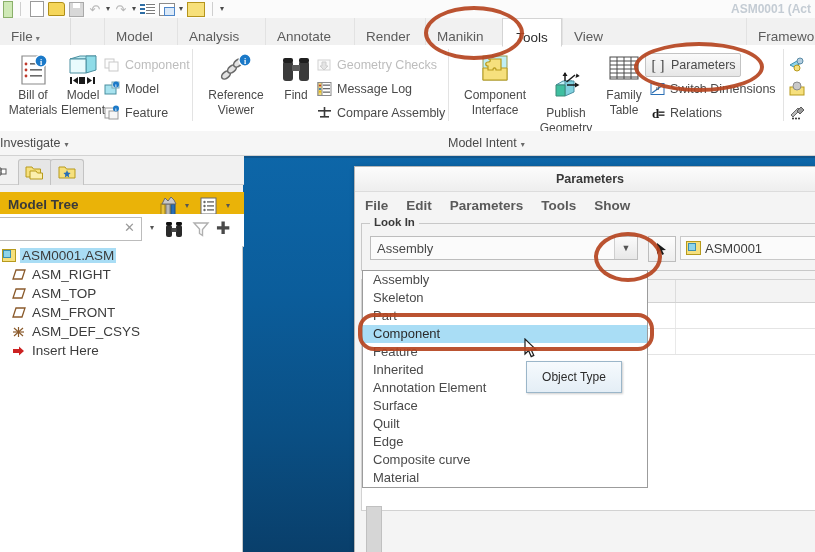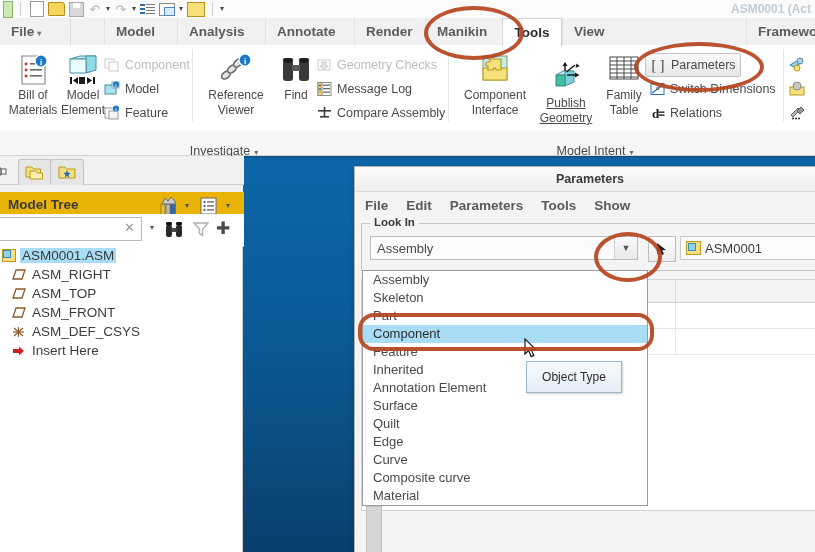--- a/index.html
+++ b/index.html
@@ -75,22 +75,22 @@
     color: #c4ccd4; font-size: 12px; font-weight: bold; padding-right: 4px;
     white-space: nowrap;
   }
 
   
   .tabstrip {
     position: absolute; left: 0; top: 18px; width: 815px; height: 27px;
     background: #f1f1f1; border-bottom: 1px solid #d4d4d4;
   }
   .tab {
-    position: absolute; top: 0; height: 27px; line-height: 27px;
-    font-size: 13.5px; font-weight: bold; color: #5c5c5c;
+    position: absolute; top: 0; height: 27px; line-height: 37px;
+    font-size: 13.5px; font-weight: normal; color: #5c5c5c;
     padding: 0 11px; white-space: nowrap; cursor: default;
     border-left: 1px solid #e2e2e2;
   }
   .tab.filetab {
     border-left: none; color: #5c5c5c; left: 0;
     background: #f1f1f1; border-right:1px solid #dcdcdc;
   }
   .tab.active {
     background: #ffffff; color: #2b2b2b;
     border-left: 1px solid #d4d4d4; border-right: 1px solid #d4d4d4;
@@ -120,21 +120,21 @@
   }
   .smallbtn.disabled { color: #bdbdbd; }
   .smallbtn .sico { width:17px; height:16px; position:relative; flex:0 0 17px; }
 
   .grouplabelbar {
     position: absolute; left: 0; top: 131px; width: 815px; height: 24px;
     background: #f6f6f6; border-bottom: 1px solid #d2d2d2;
   }
   .grouplabel {
     position: absolute; top: 0; height: 24px; line-height: 24px;
-    font-size: 12.5px; color: #4a4a4a; text-align:center;margin-top:8px;
+    font-size: 12.5px; color: #4a4a4a; 
   }
   .grouplabel .caret { font-size:8px; margin-left:4px; color:#6a6a6a; }
 
   
   .navtabs {
     position: absolute; left: 0; top: 156px; width: 244px; height: 28px;
     background: #f1f1f1; border-bottom: 1px solid #cfcfcf;
   }
   .navtab {
     position: absolute; top: 3px; width: 32px; height: 25px;
@@ -480,21 +480,21 @@
         <svg width="34" height="34" viewBox="0 0 34 34">
           <rect x="5" y="3" width="24" height="24" fill="#bfeef5" stroke="#9a9a4a"></rect>
           <path d="M5 15 h24 v12 h-24 z" fill="#f6e07d" stroke="#b79a1c"></path>
           <path d="M10 6 c3 0 3 3 0 3 c-3 0 -3 4 0 4 l0 4 h5 c0 -3 3 -3 3 0 h5 v-11 z" fill="#f6e07d" stroke="#b79a1c" stroke-width="1.2"></path>
         </svg>
       </div>
       <div class="lbl">Component</div>
       <div class="lbl">Interface</div>
     </div>
 
-    <div class="bigbtn" style="left:534px;top:14px;width:64px;text-decoration:underline;">
+    <div class="bigbtn" style="left:534px;top:24px;width:64px;">
       <div class="ico">
         <svg width="36" height="34" viewBox="0 0 36 34">
           <path d="M8 14 l7 -4 l9 0 l-7 4 z" fill="#bfeef5" stroke="#4a8fa0"></path>
           <path d="M17 10 l9 0 l0 11 l-9 4 z" fill="#7fd0de" stroke="#4a8fa0"></path>
           <path d="M8 14 l9 0 l0 11 l-9 0 z" fill="#3fbfa0" stroke="#3a8a78"></path>
           <g stroke="#1a1a1a" stroke-width="1.5" fill="none">
             <path d="M17 10 V2"></path>
               <path d="M18.5 11 L27 4"></path>
               <path d="M19 14 H30"></path>
           </g>
@@ -587,21 +587,21 @@
             <circle cx="10" cy="13.5" r="1" fill="#2a2a2a"></circle>
         </svg>
       </span>
     </div>
   </div>
 
   <div class="grouplabelbar">
     <div class="grouplabel" style="left:0;width:448px;">
       <span>Investigate</span><span class="caret">▾</span>
     </div>
-    <div class="grouplabel" style="left:428px;width:334px;">
+    <div class="grouplabel" style="left:448px;width:334px;">
       <span>Model Intent</span><span class="caret">▾</span>
     </div>
   </div>
 
   <div class="graphics"></div>
   <div class="graphics-top-border"></div>
 
   <div class="navtabs">
     <div class="navtab partial">
       <svg width="16" height="16" viewBox="0 0 16 16">
@@ -783,21 +783,20 @@
     <div class="dropitem">Assembly</div>
     <div class="dropitem">Skeleton</div>
     <div class="dropitem">Part</div>
     <div class="dropitem sel">Component</div>
     <div class="dropitem">Feature</div>
     <div class="dropitem">Inherited</div>
     <div class="dropitem">Annotation Element</div>
     <div class="dropitem">Surface</div>
     <div class="dropitem">Quilt</div>
     <div class="dropitem">Edge</div>
-    <div class="dropitem">Curve</div>
     <div class="dropitem">Composite curve</div>
     <div class="dropitem">Material</div>
   </div>
   <div class="dropscroll"></div>
 
   <div class="tooltip">Object Type</div>
 
   <div class="cursor" style="left:524px;top:338px;">
     <svg width="16" height="22" viewBox="0 0 16 22">
       <path d="M1 1 L1 16 L4.6 12.6 L7.2 18.6 L9.8 17.4 L7.2 11.8 L12 11.6 Z" fill="#ffffff" stroke="#1a1a1a" stroke-width="1.2"></path>

